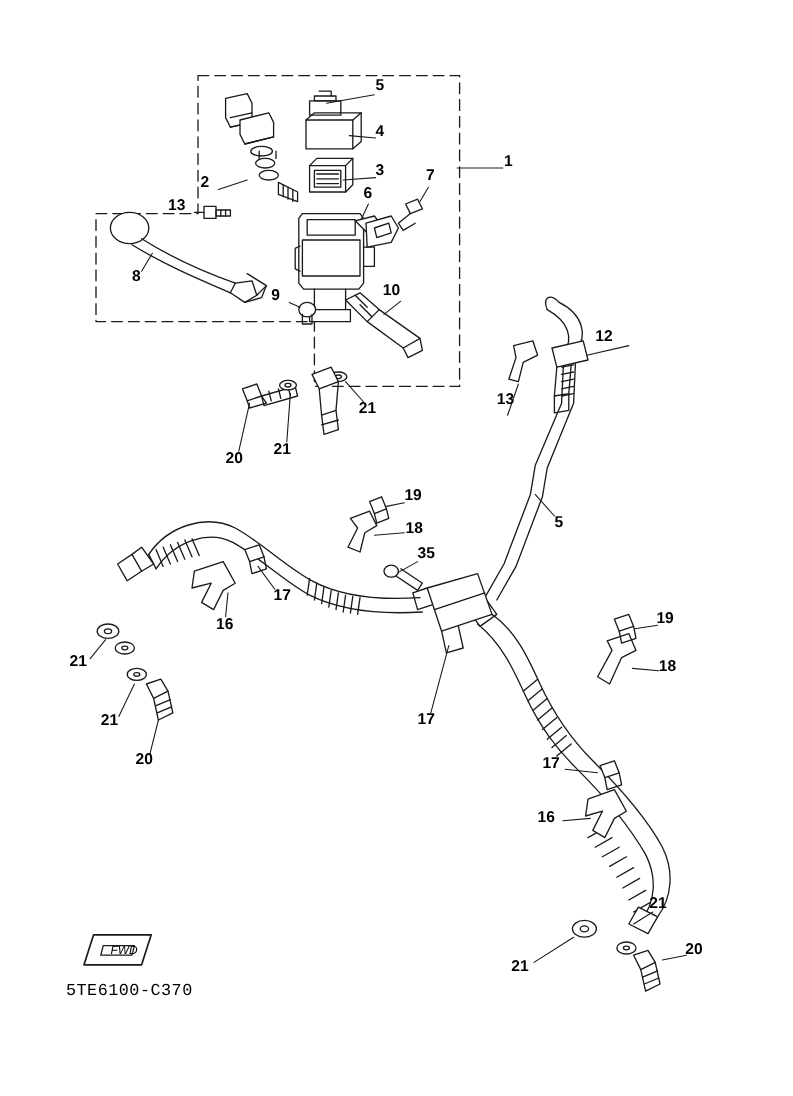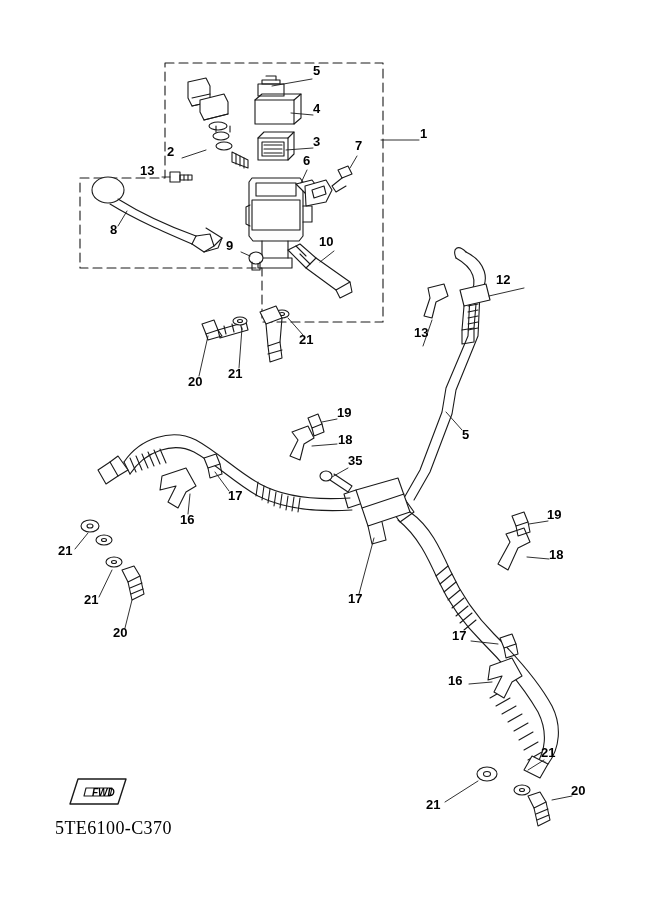--- a/index.html
+++ b/index.html
@@ -1,24 +1,24 @@
 <!DOCTYPE html>
 <html><head>
 <meta charset="utf-8">
 <style>
   html,body{margin:0;padding:0;background:#ffffff;}
   body{width:661px;height:913px;position:relative;overflow:hidden;
        font-family:"Liberation Sans", sans-serif;color:#000;}
   #diagram{position:absolute;left:0;top:0;width:661px;height:913px;}
   .callout{position:absolute;font-size:13px;font-weight:bold;color:#000;
            font-family:"Liberation Sans", sans-serif;line-height:13px;}
-  #partnum{position:absolute;left:55px;top:818px;font-size:18px;
-           letter-spacing:0.4px;font-family:Liberation Serif, serif;}
+  #partnum{position:absolute;left:55px;top:818px;font-size:14px;
+           letter-spacing:0.4px;font-family:Liberation Mono, monospace;}
   #fwd-label{position:absolute;left:92px;top:787px;font-size:10px;
-             font-weight:bold;font-style:italic;color:#000;}
+             font-weight:normal;font-style:italic;color:#000;}
 </style>
 </head>
 <body>
 
 <svg id="diagram" viewBox="0 0 661 913" xmlns="http://www.w3.org/2000/svg">
   <rect x="0" y="0" width="661" height="913" fill="#ffffff"></rect>
 
   <g fill="none" stroke="#1a1a1a" stroke-width="1.1" stroke-linecap="round" stroke-linejoin="round">
 
     <g stroke-dasharray="9 5" stroke-width="1.1">

